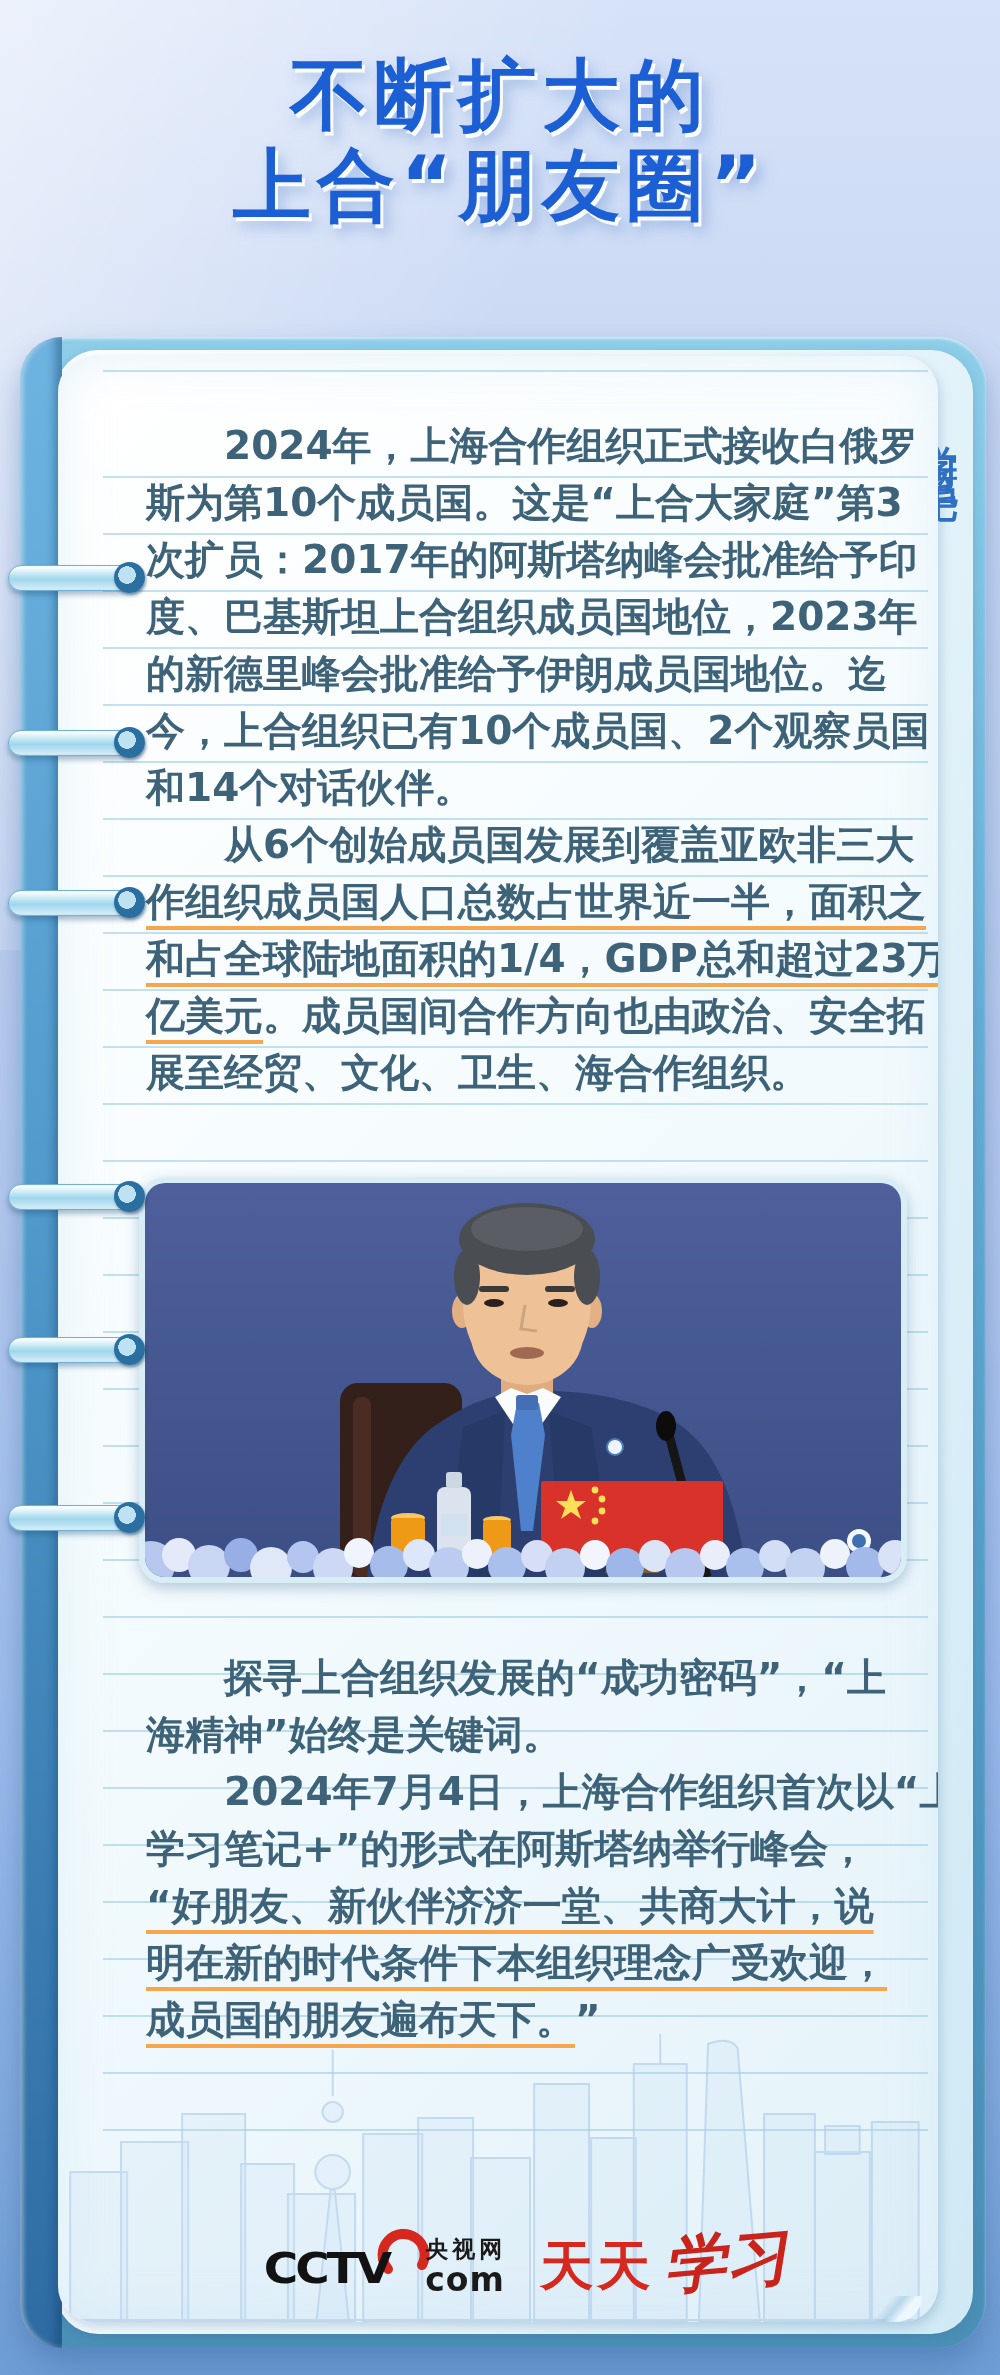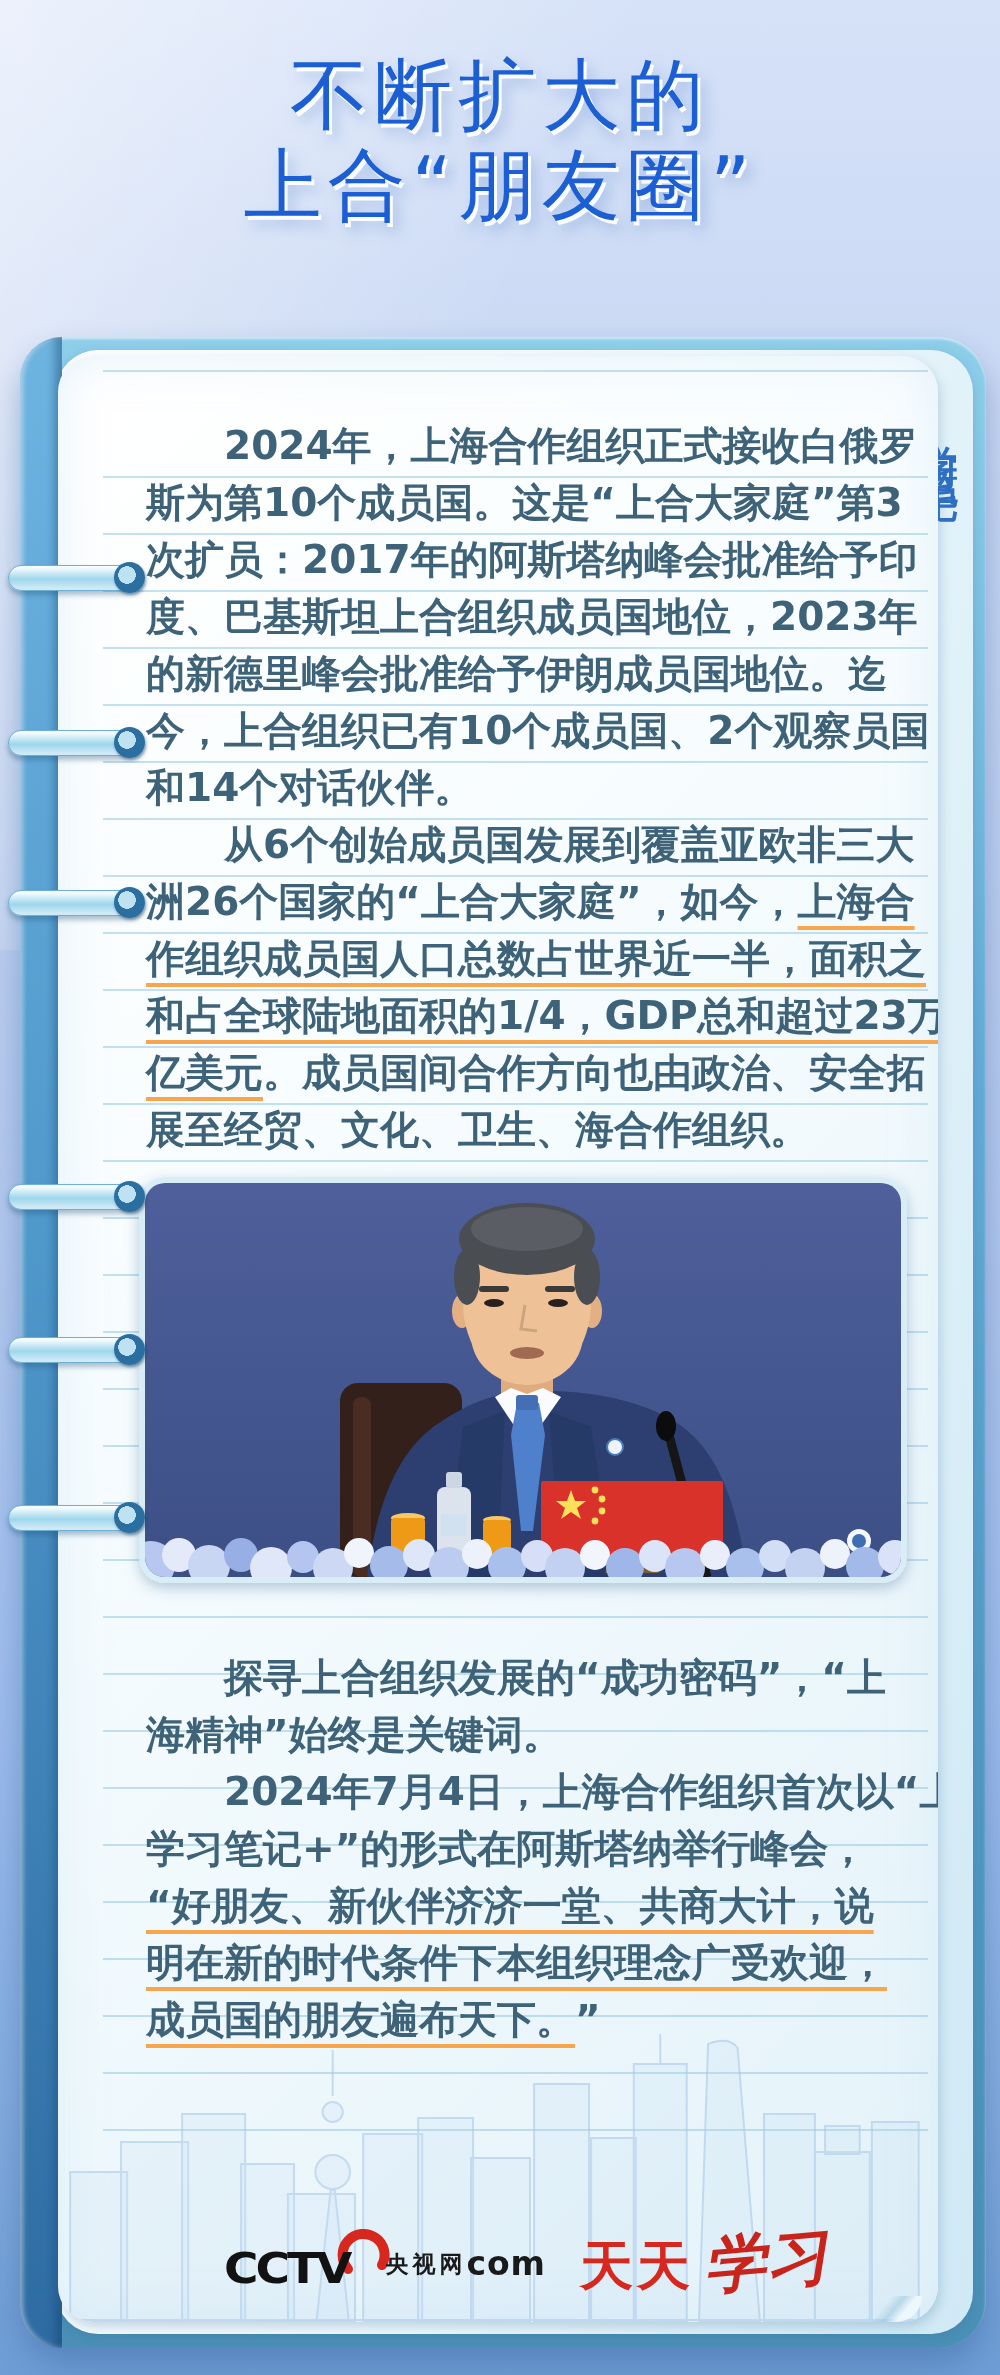--- a/index.html
+++ b/index.html
@@ -9,21 +9,21 @@
     background:linear-gradient(180deg,#d6e2f8 0%,#cddbf5 12%,#c2d3f1 30%,#b3c8ee 52%,#9ebded 72%,#84acdf 88%,#6d9dd4 100%);
   }
   .stage::before{
     content:"";position:absolute;inset:0 0 60% 0;
     background:linear-gradient(115deg,rgba(255,255,255,.55) 0%,rgba(255,255,255,0) 45%);
     pointer-events:none;
   }
   
   .title{position:absolute;top:50px;left:0;right:0;text-align:center;z-index:3;}
   .title .t-line{
-    font-size:78px;font-weight:normal;letter-spacing:6px;line-height:90px;color:#1c5ed3;
+    font-size:78px;font-weight:bold;letter-spacing:6px;line-height:90px;color:#1c5ed3;
     text-shadow:3px 4px 0 rgba(255,255,255,.92),7px 9px 14px rgba(105,145,210,.55);
   }
   
   .card{
     position:absolute;left:20px;top:337px;width:966px;height:2011px;border-radius:48px;
     background:linear-gradient(180deg,#8ecee9 0%,#64abd6 35%,#5199c4 70%,#4a8fb6 100%);
     box-shadow:0 16px 30px rgba(50,90,150,.38),inset 0 2px 3px rgba(255,255,255,.6);
     z-index:2;
   }
   .spine{
@@ -86,21 +86,21 @@
   .footer{
     position:absolute;left:0;right:0;top:1869px;height:84px;z-index:5;
     display:flex;justify-content:center;align-items:center;gap:34px;padding-left:56px;
   }
   .cctv{display:flex;align-items:center;position:relative;}
   .cctv-word{
     font-size:47px;font-weight:900;color:#121212;letter-spacing:-3px;
     font-family:"DejaVu Sans",sans-serif;transform:scaleY(.92);
   }
   .swoosh{margin-left:-14px;margin-top:-30px;}
-  .cn-stack{display:flex;flex-direction:row;margin-left:-8px;margin-top:-6px;}
+  .cn-stack{display:flex;flex-direction:column;margin-left:-8px;margin-top:-6px;}
   .cctv-cn{font-size:23px;font-weight:bold;color:#1a1a1a;letter-spacing:4px;}
   .cctv-com{font-size:33px;font-weight:bold;color:#1a1a1a;line-height:30px;letter-spacing:1px;}
   .brand{display:flex;align-items:center;}
   .brand-bold{font-size:53px;font-weight:900;color:#d6281e;letter-spacing:4px;}
   .brand-script{
     font-size:62px;font-weight:bold;color:#c9241b;margin-left:10px;
     font-family:"DejaVu Serif","Liberation Serif",serif;font-style:italic;
     transform:rotate(-5deg) translateY(-6px);
   }
   .curl{
@@ -157,21 +157,20 @@
 
       <div class="text-block tb1" id="tb1">
           <div class="line ind"><span>2024年，上海合作组织正式接收白俄罗</span></div>
           <div class="line"><span>斯为第10个成员国。这是“上合大家庭”第3</span></div>
           <div class="line"><span>次扩员：2017年的阿斯塔纳峰会批准给予印</span></div>
           <div class="line"><span>度、巴基斯坦上合组织成员国地位，2023年</span></div>
           <div class="line"><span>的新德里峰会批准给予伊朗成员国地位。迄</span></div>
           <div class="line"><span>今，上合组织已有10个成员国、2个观察员国</span></div>
           <div class="line"><span>和14个对话伙伴。</span></div>
           <div class="line ind"><span>从6个创始成员国发展到覆盖亚欧非三大</span></div>
-          <div class="line"><span>洲26个国家的“上合大家庭”，如今，</span><span class="u">上海合</span></div>
           <div class="line"><span class="u">作组织成员国人口总数占世界近一半，面积之</span></div>
           <div class="line"><span class="u">和占全球陆地面积的1/4，GDP总和超过23万</span></div>
           <div class="line"><span class="u">亿美元</span><span>。成员国间合作方向也由政治、安全拓</span></div>
           <div class="line"><span>展至经贸、文化、卫生、海合作组织。</span></div>
         </div>
 
       <div class="photo">
         <svg viewBox="0 0 756 394" preserveAspectRatio="none">
           <defs>
             <linearGradient id="pbg" x1="0" y1="0" x2="0" y2="1">

